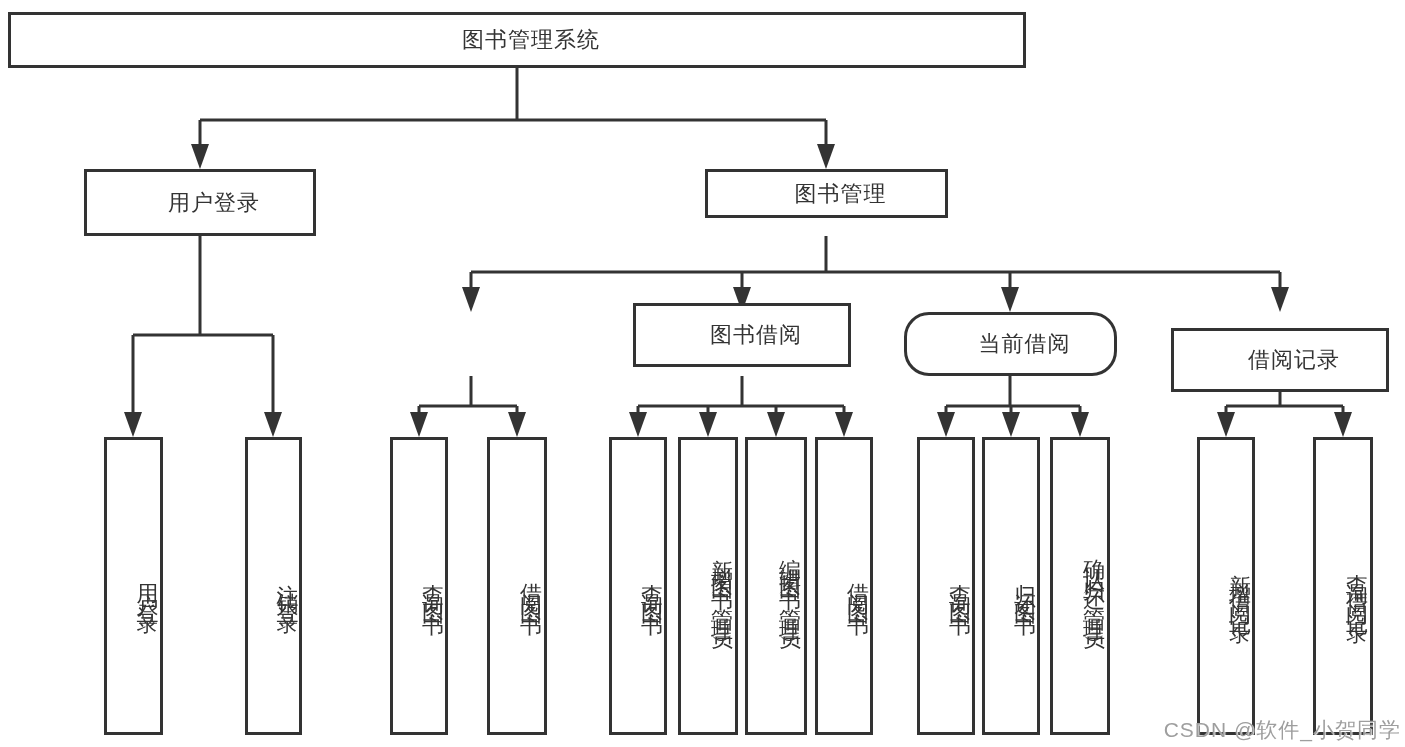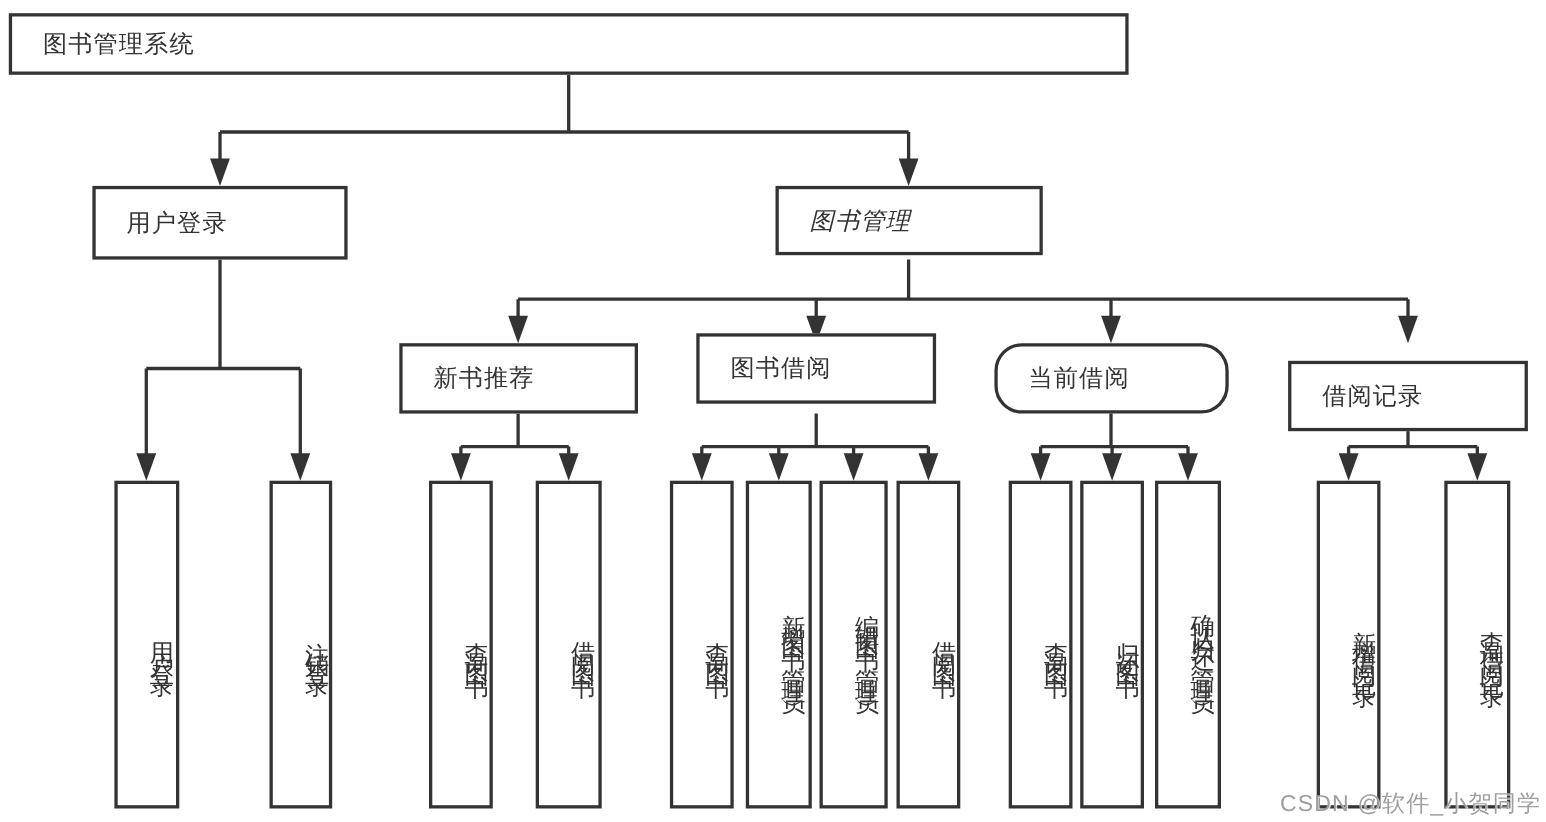--- a/index.html
+++ b/index.html
@@ -23,21 +23,21 @@
     width: 1405px; height: 747px;
   }
   .node {
     position: absolute;
     box-sizing: border-box;
     background: var(--box-background);
     border: 3px solid var(--line);
     color: var(--text);
     display: flex;
     align-items: center;
-    justify-content: flex-start;
+    justify-content: center;
     font-size: 22px;
     letter-spacing: 1px;
     white-space: nowrap;
     padding-left: 28px;
   }
   .leaf .vtext {
     writing-mode: vertical-rl;
     text-orientation: mixed;
     letter-spacing: 10px;
     line-height: 1.1;
@@ -92,27 +92,24 @@
     </g>
   </svg>
 
   <div class="node root" style="left:8px; top:12px; width:1018px; height:56px;">
     <span>图书管理系统</span>
   </div>
 
   <div class="node" style="left:84px; top:169px; width:232px; height:67px;">
     <span>用户登录</span>
   </div>
-  <div class="node" style="left:705px; top:169px; width:243px; height:63px;font-style:italic;">
+  <div class="node" style="left:705px; top:169px; width:243px; height:49px;">
     <span>图书管理</span>
   </div>
 
-  <div class="node" style="left:363px; top:312px; width:217px; height:64px;">
-    <span>新书推荐</span>
-  </div>
   <div class="node" style="left:633px; top:303px; width:218px; height:64px;">
     <span>图书借阅</span>
   </div>
   <div class="node" style="left:904px; top:312px; width:213px; height:64px;border-radius:25px;">
     <span>当前借阅</span>
   </div>
   <div class="node" style="left:1171px; top:312px; width:218px; height:64px;margin-top:16px;">
     <span>借阅记录</span>
   </div>
 

